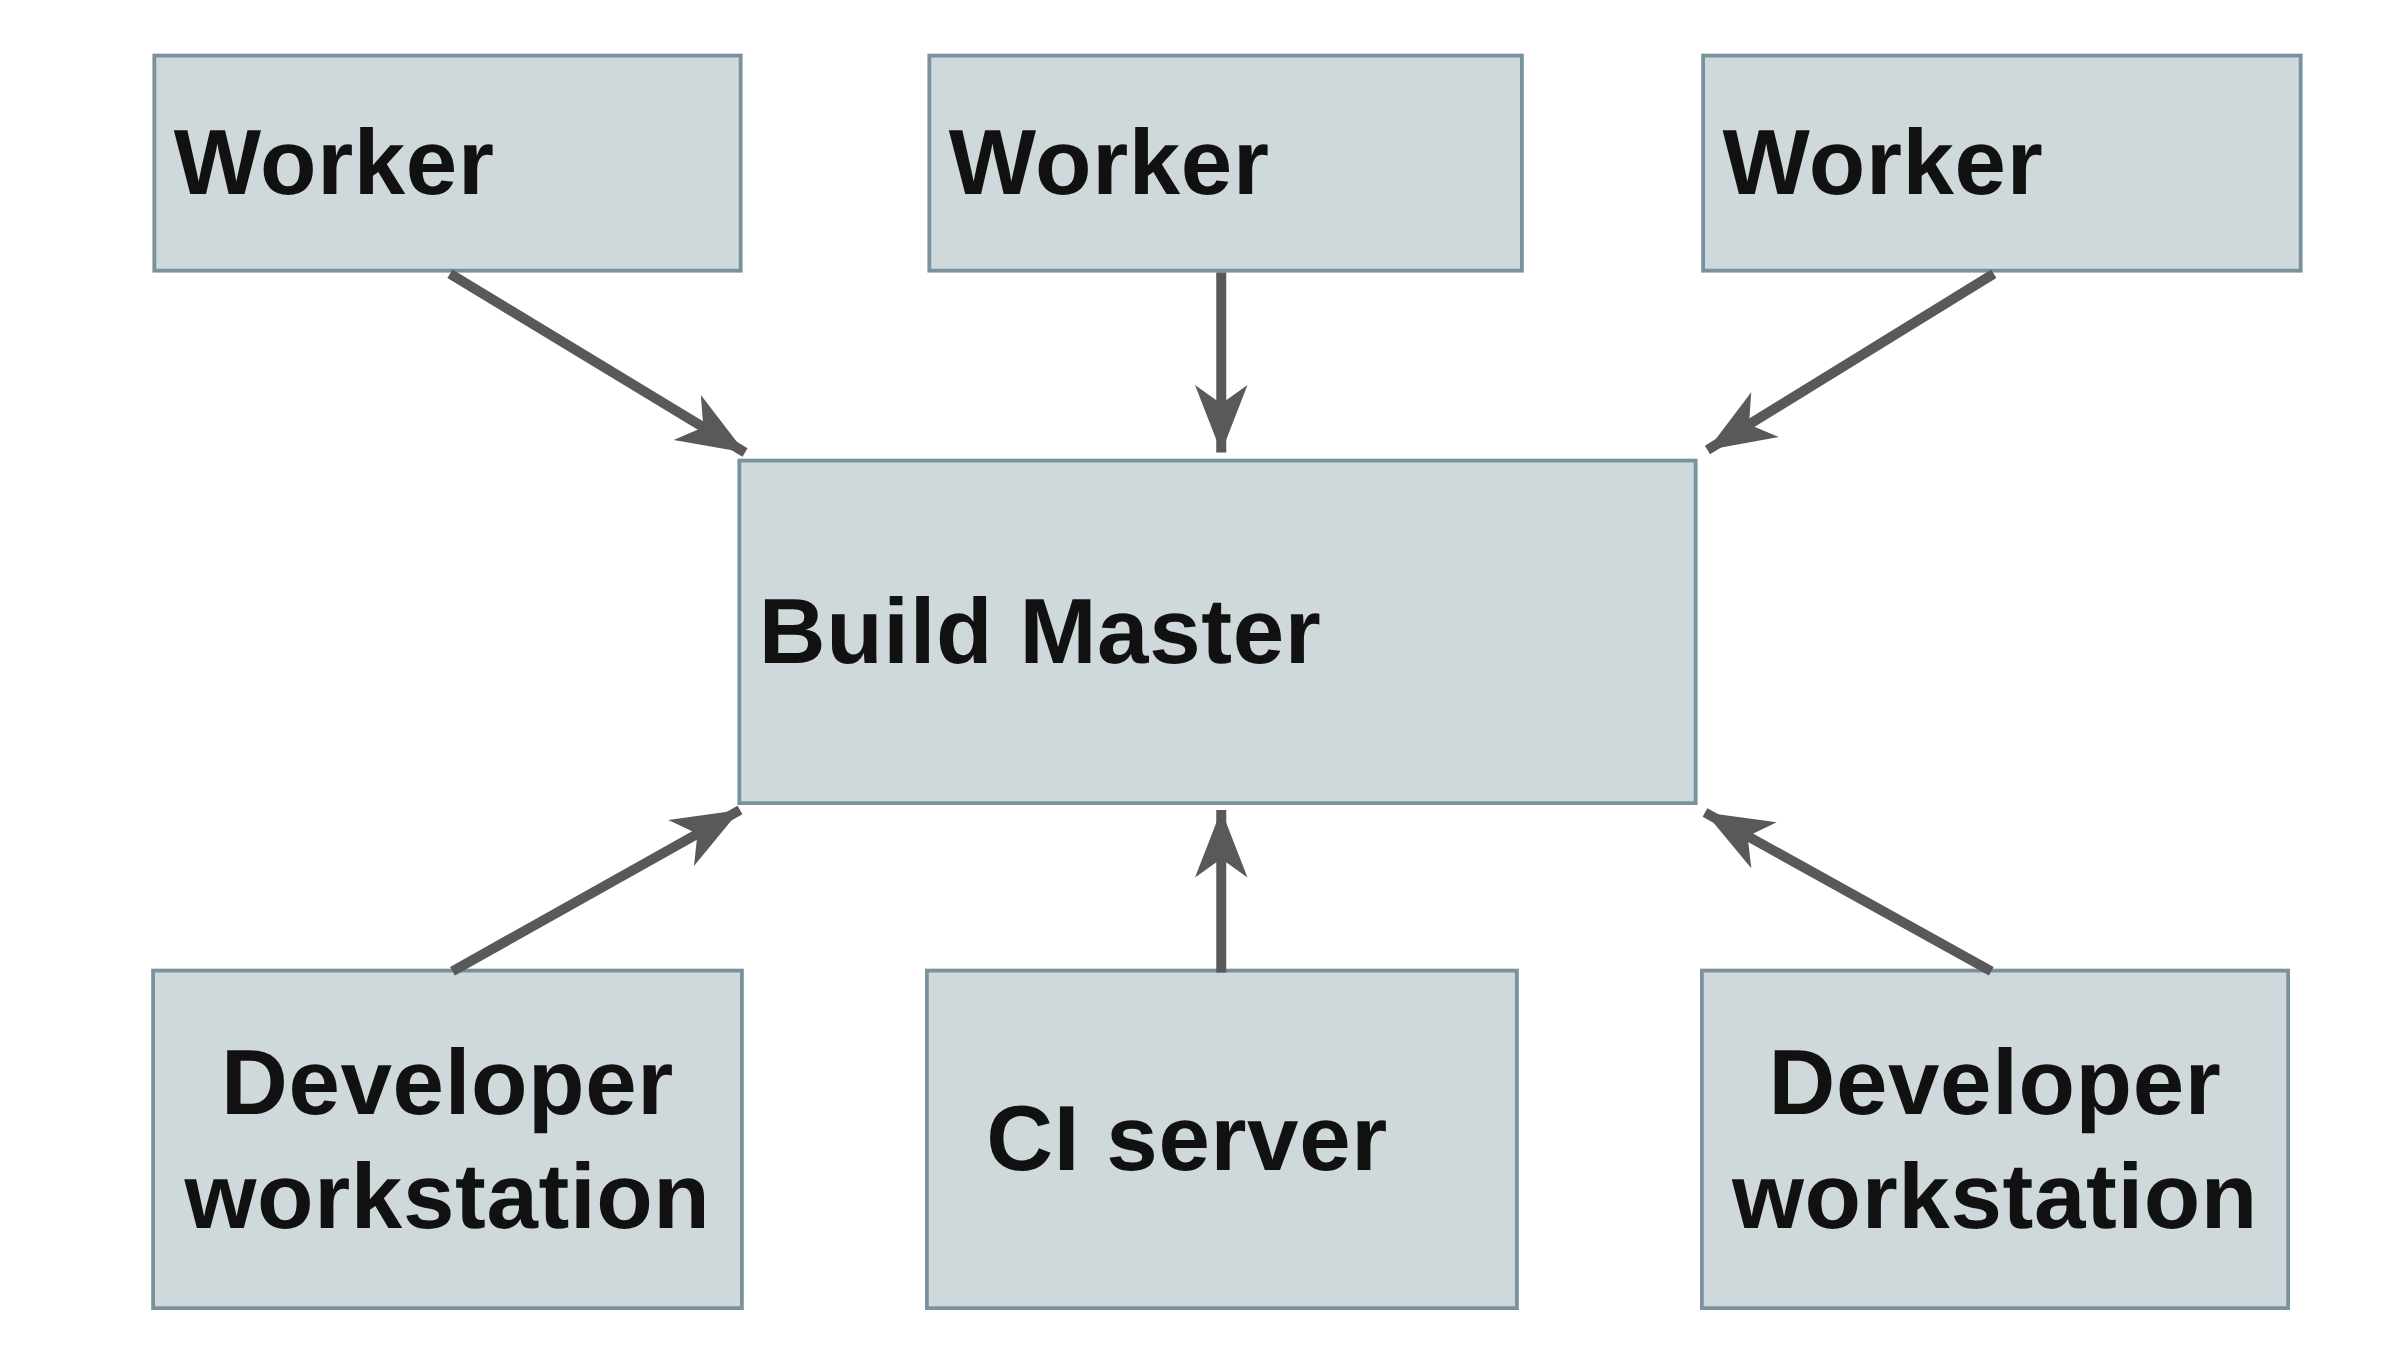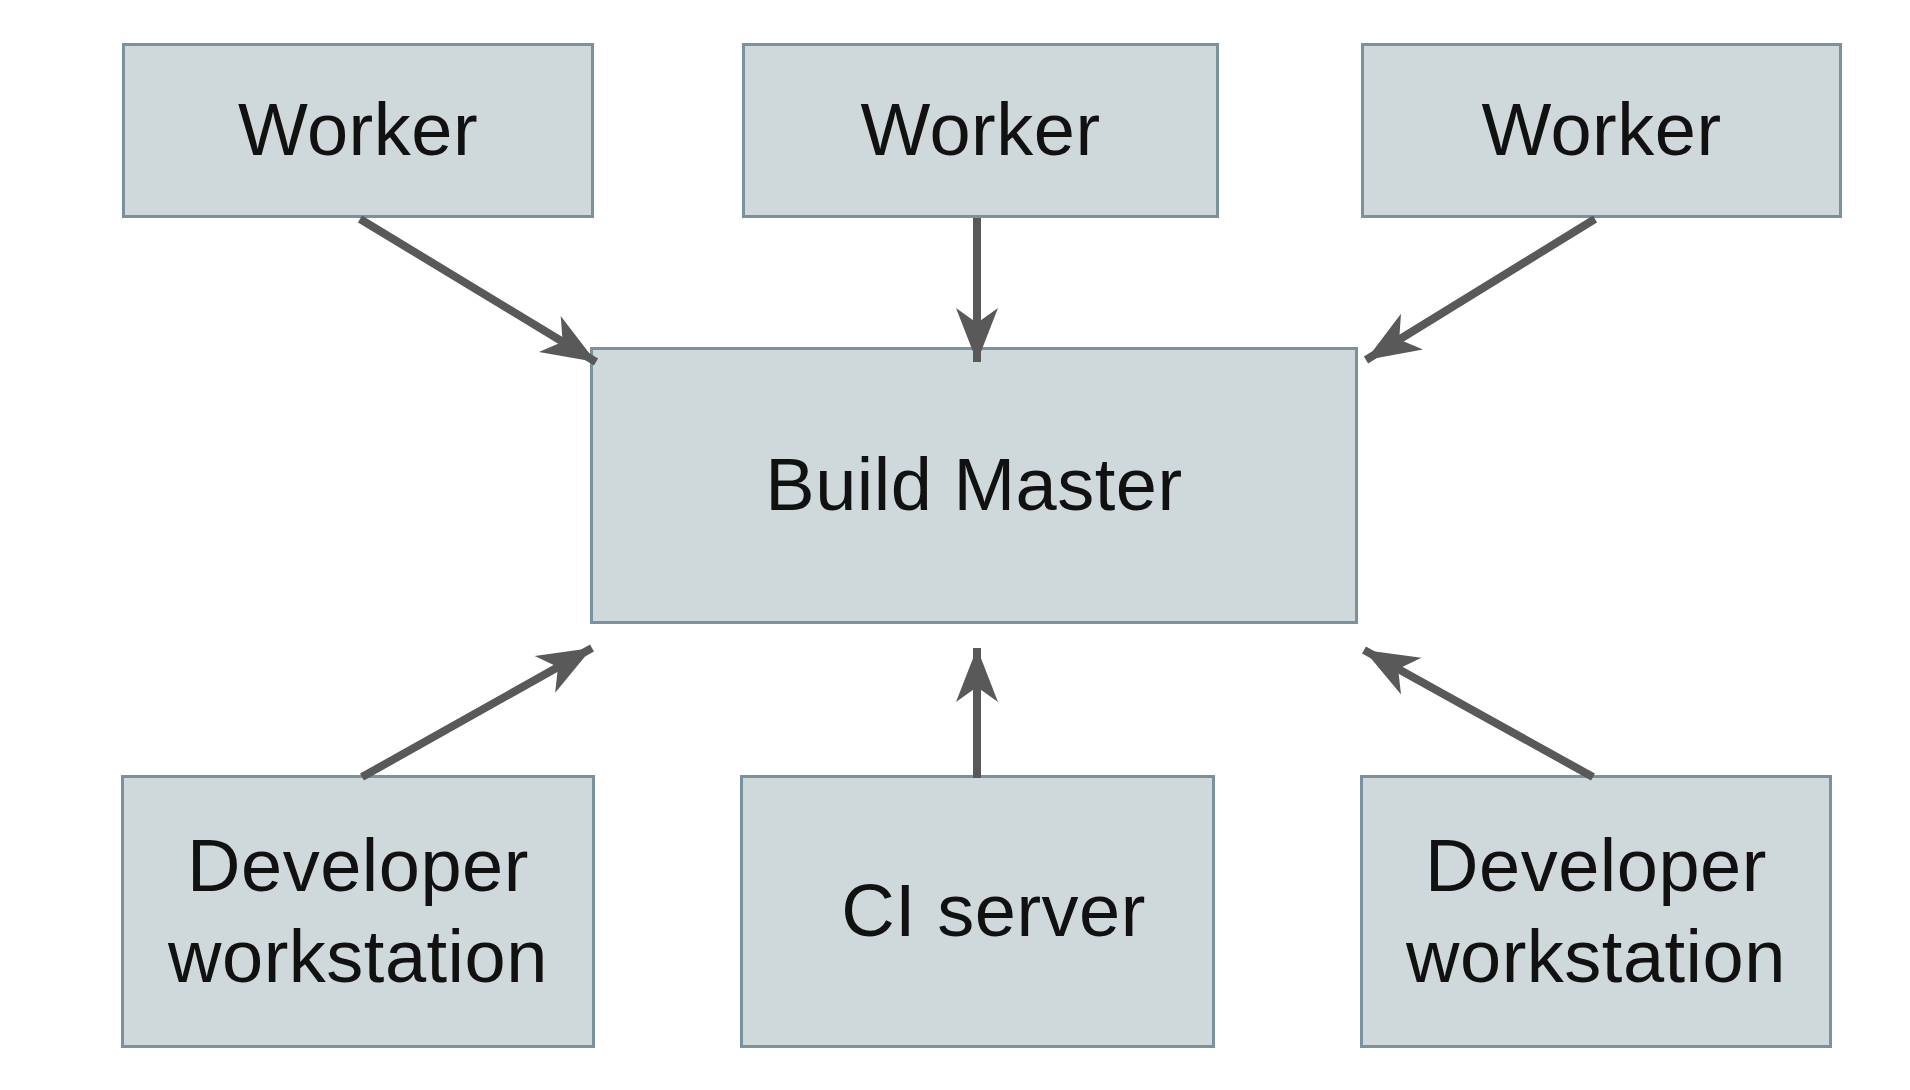--- a/index.html
+++ b/index.html
@@ -21,23 +21,24 @@
     height: 1090px;
     background: var(--background);
     overflow: hidden;
   }
   .node {
     position: absolute;
     background: var(--box-fill);
     border: 3px solid var(--box-border);
     display: flex;
     align-items: center;
-    justify-content: center;
+    justify-content: flex-start;
     text-align: center;
     padding: 0 14px;
+    font-weight: bold;
   }
   .node .label {
     color: var(--text);
     font-size: 74px;
     line-height: 1.22;
     letter-spacing: 0.5px;
   }
   svg.arrows {
     position: absolute;
     left: 0;
@@ -59,21 +60,21 @@
   </div>
 
   <div class="node" style="left:742px; top:43px;  width:477px; height:175px;">
     <span class="label">Worker</span>
   </div>
 
   <div class="node" style="left:1361px; top:43px; width:481px; height:175px;">
     <span class="label">Worker</span>
   </div>
 
-  <div class="node" style="left:590px; top:347px; width:768px; height:277px;">
+  <div class="node" style="left:590px; top:367px; width:768px; height:277px;">
     <span class="label">Build Master</span>
   </div>
 
   <div class="node" style="left:121px; top:775px; width:474px; height:273px;">
     <span class="label">Developer workstation</span>
   </div>
 
   <div class="node" style="left:740px; top:775px; width:475px; height:273px;padding-left:46px;">
     <span class="label">CI server</span>
   </div>

